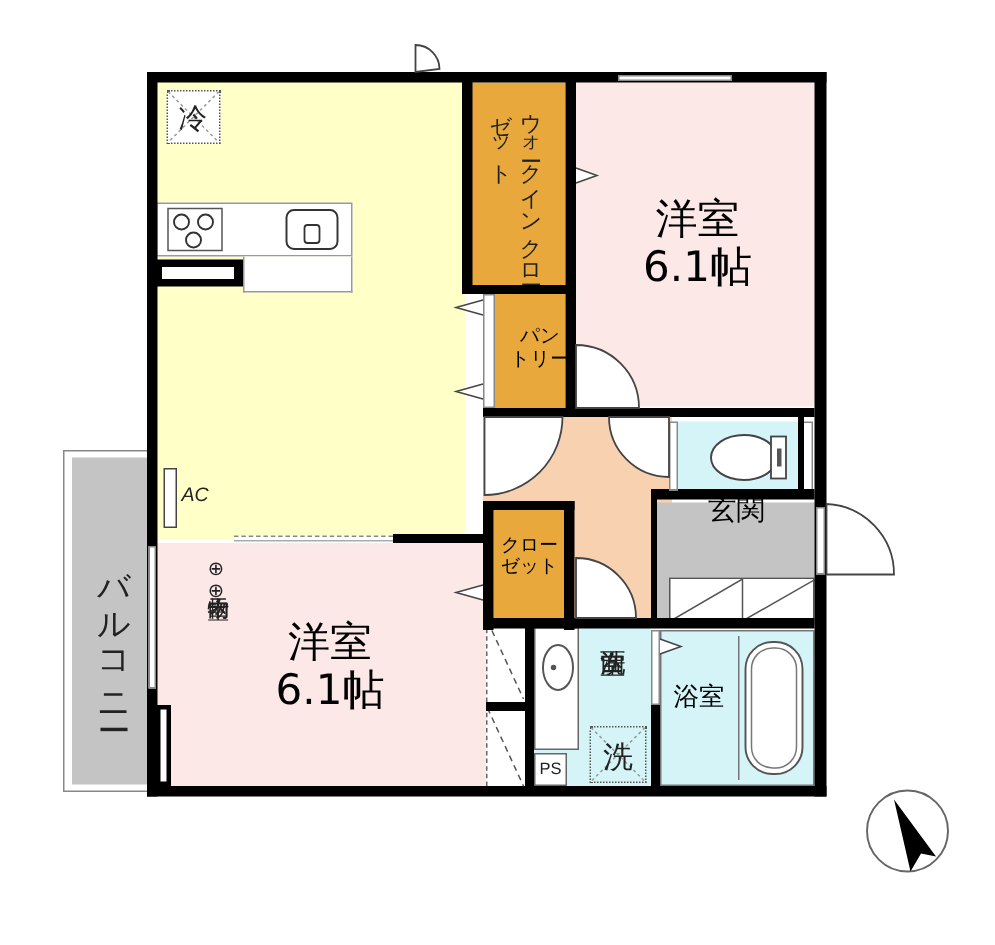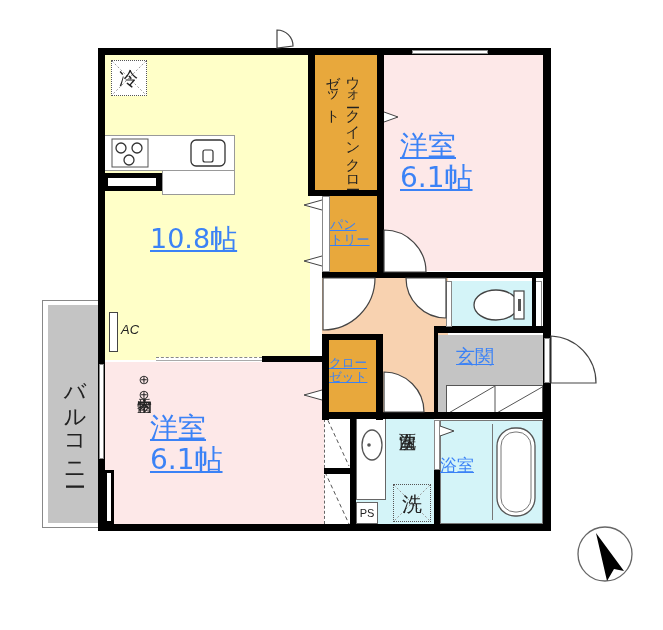--- a/index.html
+++ b/index.html
@@ -1,20 +1,20 @@
 <!DOCTYPE html>
 <html><head>
 <meta charset="utf-8">
 <style>
   html, body { margin:0; padding:0; background:#ffffff; }
   body { width:663px; height:630px; position:relative; overflow:hidden;
          font-family: "DejaVu Sans", "Liberation Sans", sans-serif; color:#222; }
   .abs { position:absolute; box-sizing:border-box; }
   .wall { position:absolute; background:#000; }
-  .room-label { position:absolute; text-align:left; line-height:1.15; color:#3b82f6;text-decoration:underline; }
+  .room-label { position:absolute; text-align:center; line-height:1.15; color:#000000; }
   .vtext { writing-mode: vertical-rl; text-orientation: upright; position:absolute; color:#222; }
   .small { font-family: "Liberation Sans", sans-serif; }
 </style>
 </head>
 <body>
 
 <div class="abs" style="left:42px;top:300px;width:60px;height:228px;border:1px solid #888;background:#fff;"></div>
 <div class="abs" style="left:48px;top:305px;width:52px;height:218px;background:#c4c4c4;">
   <div class="vtext" style="left:12px;top:62px;font-size:22px;letter-spacing:2px;">バルコニー</div>
 </div>
@@ -39,21 +39,20 @@
   <svg width="40" height="32" style="position:absolute;left:84px;top:2px">
     <rect x="2" y="2" width="34" height="26" rx="5" fill="none" stroke="#333" stroke-width="1.3"></rect>
     <rect x="14" y="12" width="10" height="12" rx="2" fill="none" stroke="#333" stroke-width="1.2"></rect>
   </svg>
 </div>
 <div class="abs" style="left:162px;top:171px;width:73px;height:24px;background:#fff;border:1px solid #999;border-top:none;"></div>
 <div class="wall" style="left:104px;top:173px;width:58px;height:18px;"></div>
 <div class="abs" style="left:108px;top:178px;width:48px;height:8px;background:#fff;"></div>
 
 <div class="room-label" style="left:150px;top:223px;width:140px;font-size:27px;">
-  <div>10.8帖</div>
 </div>
 
 <div class="abs" style="left:109px;top:312px;width:9px;height:40px;border:1px solid #444;background:#fff;"></div>
 <span class="abs small" style="left:121px;top:322px;font-size:13px;font-style:italic;">AC</span>
 
 <div class="abs" style="left:314px;top:55px;width:63px;height:136px;background:#e8a83c;"></div>
 <div class="vtext" style="left:323px;top:66px;font-size:14.5px;line-height:20px;height:120px;">ウォークインクローゼット</div>
 
 <div class="abs" style="left:330px;top:196px;width:47px;height:78px;background:#e8a83c;"></div>
 <div class="room-label" style="left:330px;top:218px;width:60px;font-size:13px;">
@@ -71,21 +70,21 @@
 <div class="abs" style="left:383px;top:330px;width:52px;height:86px;background:#f8d2b0;"></div>
 
 <div class="abs" style="left:452px;top:281px;width:80px;height:46px;background:#d4f4f8;"></div>
 <svg class="abs" width="60" height="40" style="left:472px;top:285px">
   <ellipse cx="24" cy="20" rx="22" ry="15" fill="#fff" stroke="#444" stroke-width="1.3"></ellipse>
   <rect x="42" y="6" width="10" height="28" fill="#fff" stroke="#444" stroke-width="1.2"></rect>
   <rect x="46" y="14" width="3" height="12" fill="#555"></rect>
 </svg>
 
 <div class="abs" style="left:437px;top:335px;width:106px;height:80px;background:#c4c4c4;"></div>
-<div class="room-label" style="left:456px;top:346px;width:70px;font-size:19px;">玄関</div>
+<div class="room-label" style="left:456px;top:330px;width:70px;font-size:19px;">玄関</div>
 <div class="abs" style="left:446px;top:385px;width:97px;height:28px;background:#fff;border:1px solid #555;">
   <svg width="97" height="28" style="position:absolute;left:0;top:0">
     <line x1="48" y1="0" x2="48" y2="28" stroke="#555"></line>
     <line x1="0" y1="28" x2="48" y2="0" stroke="#555"></line>
     <line x1="48" y1="28" x2="97" y2="0" stroke="#555"></line>
   </svg>
 </div>
 
 <div class="abs" style="left:329px;top:339px;width:47px;height:75px;background:#e8a83c;"></div>
 <div class="room-label" style="left:329px;top:356px;width:48px;font-size:12.5px;">

